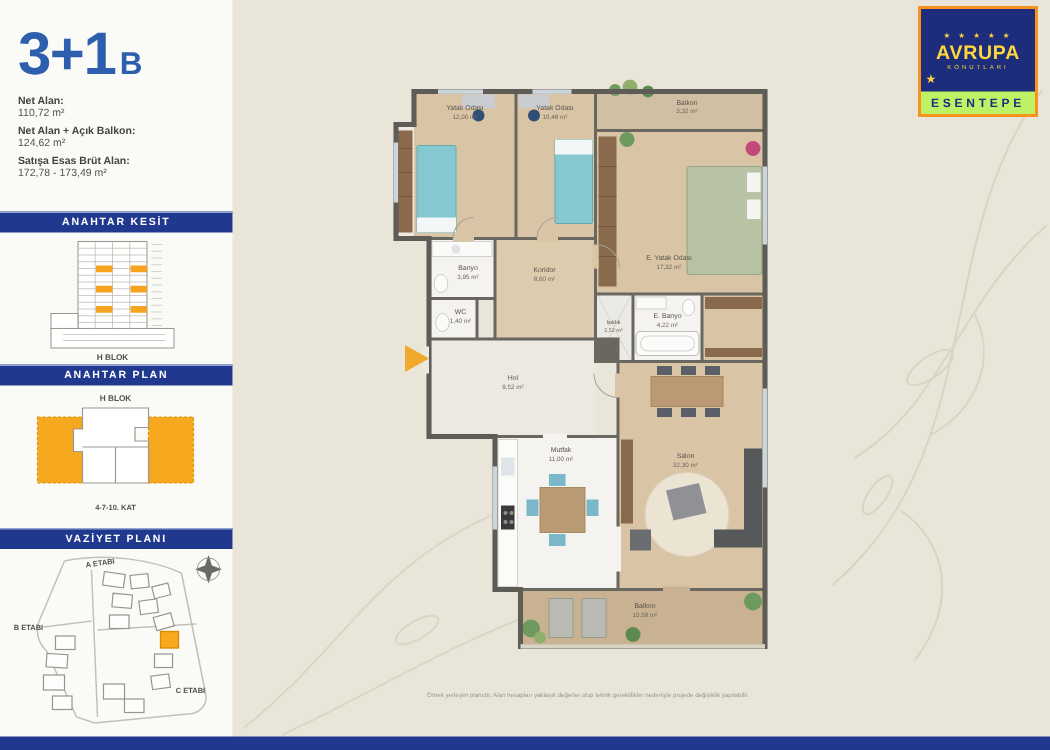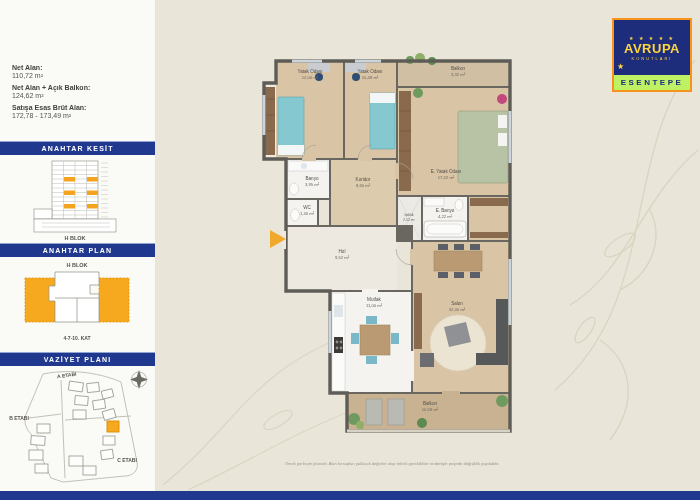--- a/index.html
+++ b/index.html
@@ -12,21 +12,21 @@
     letter-spacing:1.2px;text-align:center;line-height:13px;}
   #title-wrap{position:absolute;left:12px;top:16px;display:flex;align-items:baseline;color:#2e5fae;}
   #title-main{font-size:40px;font-weight:bold;letter-spacing:-1px;line-height:1;}
   #title-variant{font-size:21px;font-weight:bold;margin-left:3px;}
   #area-info{position:absolute;left:12px;top:64px;width:135px;color:#45433d;}
   .ai-label{font-size:7px;font-weight:bold;margin-bottom:1px;}
   .ai-value{font-size:7px;margin-bottom:5px;color:#55534c;}
   .diagram{position:absolute;}
   .diag-label{fill:#55524a;font-size:5.5px;font-weight:bold;text-anchor:middle;}
   
-  #logo{position:absolute;left:612px;top:18px;width:80px;height:74px;
+  #logo{position:absolute;left:612px;top:4px;width:80px;height:74px;
     border:2px solid #f7941d;background:#1d2d7c;box-sizing:border-box;
     display:flex;flex-direction:column;}
   #logo-top{flex:1;position:relative;display:flex;flex-direction:column;
     align-items:center;justify-content:center;}
   #logo-stars{color:#ffd63c;font-size:5px;letter-spacing:2px;margin-bottom:1px;}
   #logo-brand{color:#ffd63c;font-size:13px;font-weight:bold;letter-spacing:.5px;line-height:1;}
   #logo-sub{color:#ffd63c;font-size:4px;letter-spacing:2px;margin-top:1px;}
   #logo-star-left{position:absolute;left:3px;bottom:4px;color:#ffd63c;font-size:8px;}
   #logo-band{height:15px;background:#bef264;color:#1d2d7c;font-size:8px;font-weight:bold;
     letter-spacing:2.5px;text-align:center;line-height:15px;}
@@ -57,20 +57,24 @@
   <svg class="decor" style="left:158px;top:300px;" width="250" height="195" viewBox="0 0 250 195">
     <g fill="none" stroke="#d8d5c1" stroke-width="1.3" opacity="0.9">
       <path d="M5,185 C80,125 95,65 205,30"></path>
       <path d="M30,190 C105,155 155,120 240,95"></path>
       <ellipse cx="120" cy="120" rx="16" ry="6" transform="rotate(-30 120 120)"></ellipse>
     </g>
   </svg>
 
   <div id="sidebar">
 
+    <div id="title-wrap">
+      <span id="title-main">3+1</span>
+      <span id="title-variant">B</span>
+    </div>
 
     <div id="area-info">
       <div class="ai-label">Net Alan:</div>
       <div class="ai-value">110,72 m²</div>
       <div class="ai-label">Net Alan + Açık Balkon:</div>
       <div class="ai-value">124,62 m²</div>
       <div class="ai-label">Satışa Esas Brüt Alan:</div>
       <div class="ai-value">172,78 - 173,49 m²</div>
     </div>
 

